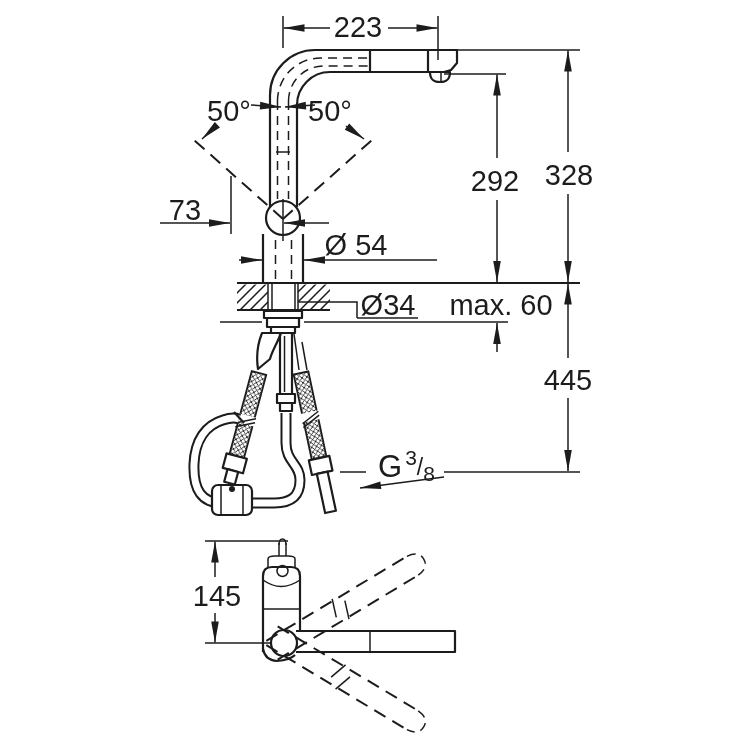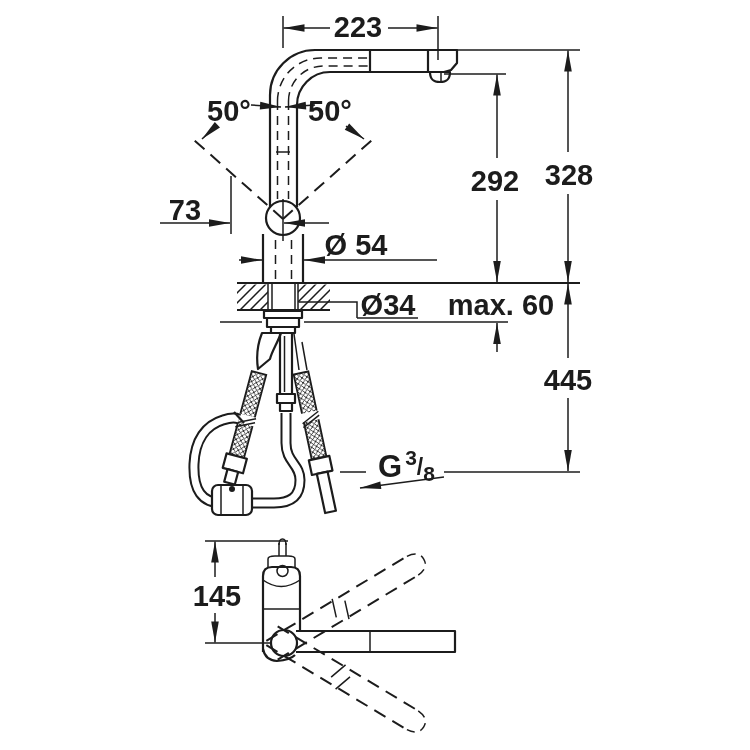--- a/index.html
+++ b/index.html
@@ -1,16 +1,16 @@
 <!DOCTYPE html>
 <html><head>
 <meta charset="utf-8">
 <style>
   html,body{margin:0;padding:0;background:#fff;}
-  .page{width:750px;height:750px;position:relative;background:#ffffff;outline:1px solid #e3e3e3;overflow:hidden;font-weight:bold;}
+  .page{width:750px;height:750px;position:relative;background:#ffffff;outline:1px solid #e3e3e3;overflow:hidden;}
   svg{position:absolute;left:0;top:0;}
   .obj{stroke:#1c1c1c;stroke-width:2.2;fill:none;stroke-linecap:butt;stroke-linejoin:round;}
   .objw{stroke:#1c1c1c;stroke-width:2.2;fill:#ffffff;stroke-linejoin:round;}
   .thin{stroke:#1c1c1c;stroke-width:1.5;fill:none;}
   .dim{stroke:#1c1c1c;stroke-width:1.5;fill:none;}
   .dash{stroke:#1c1c1c;stroke-width:2;fill:none;stroke-dasharray:13 8;}
   .dash2{stroke:#1c1c1c;stroke-width:1.5;fill:none;stroke-dasharray:9 6;}
   .tube-o{stroke:#1c1c1c;stroke-width:11;fill:none;}
   .tube-i{stroke:#ffffff;stroke-width:7;fill:none;}
   text{font-family:"Liberation Sans","DejaVu Sans",sans-serif;fill:#1c1c1c;}

